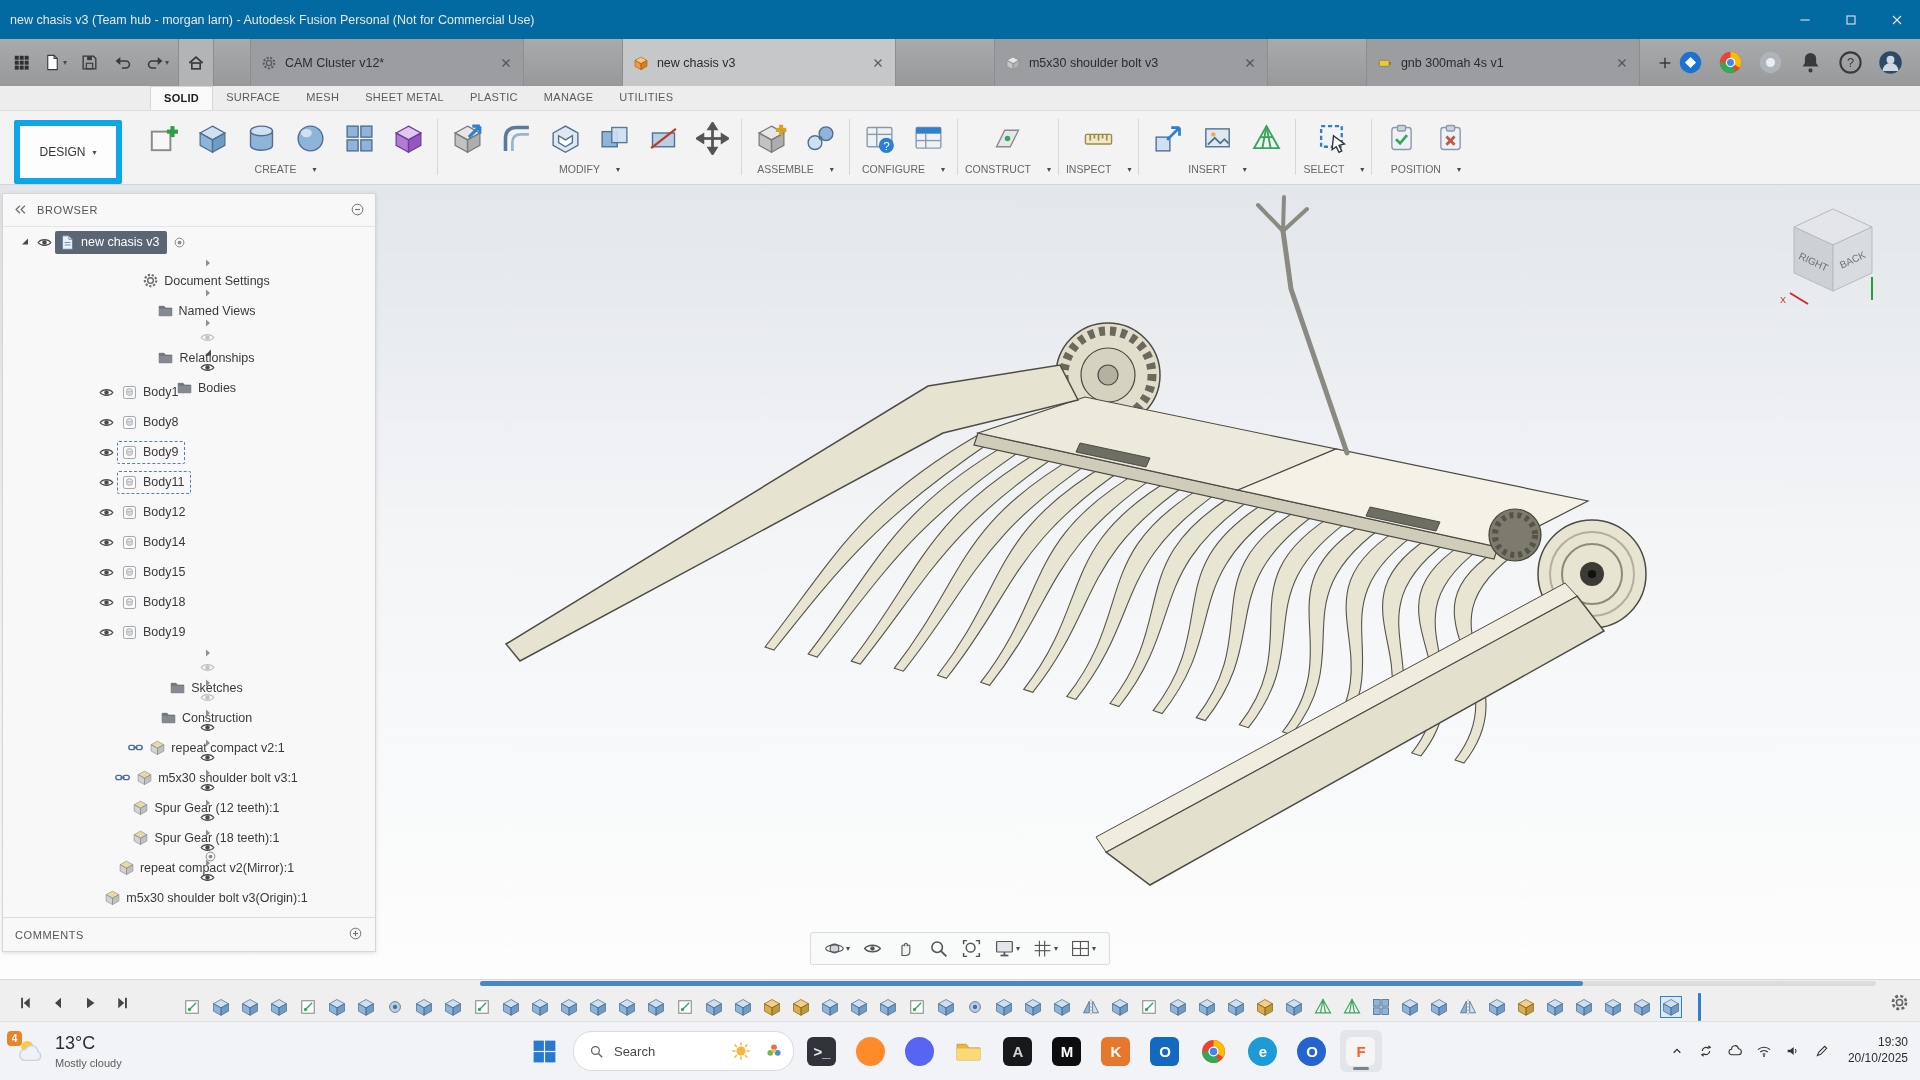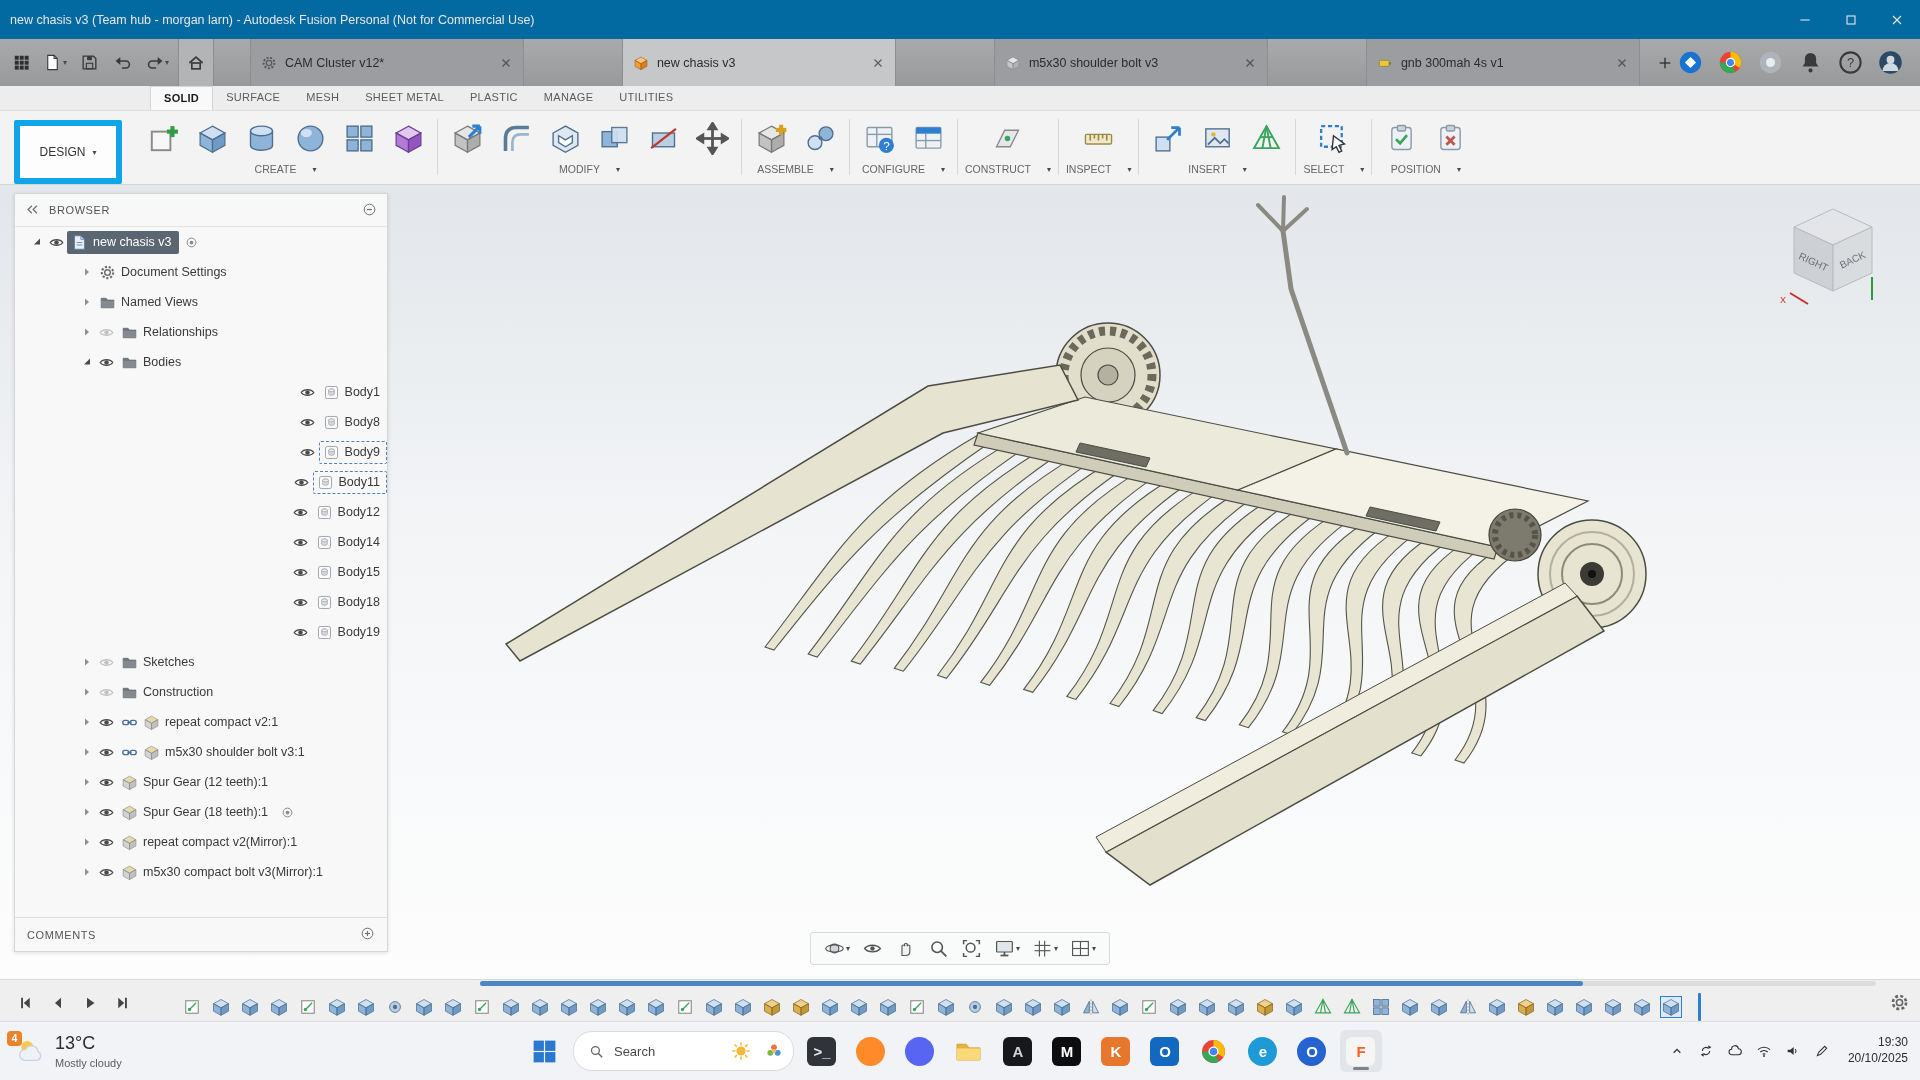--- a/index.html
+++ b/index.html
@@ -51,31 +51,31 @@
   .vsep{width:1px;height:56px;background:#d7d7d7;margin-top:8px;}
   
   .workspace{position:relative;height:794px;background:linear-gradient(180deg,#e3e6ea 0%,#f3f5f7 45%,#fdfdfd 100%);overflow:hidden;}
   .model{position:absolute;left:0;top:0;width:1920px;height:794px;}
   .viewcube{position:absolute;right:22px;top:12px;width:130px;height:120px;}
   .navbar{position:absolute;left:50%;bottom:14px;transform:translateX(-50%);display:flex;align-items:center;gap:6px;
     background:rgba(248,249,250,.9);border:1px solid #d8dbde;border-radius:3px;padding:3px 10px;}
   .nav-btn{display:flex;align-items:center;padding:2px 3px;}
   .nav-btn svg{width:21px;height:21px;}
   
-  .browser{position:absolute;left:14px;top:8px;width:372px;background:rgba(248,248,248,.97);
+  .browser{position:absolute;left:2px;top:8px;width:372px;background:rgba(248,248,248,.97);
     border:1px solid #d6d6d6;box-shadow:0 1px 4px rgba(0,0,0,.12);}
   .browser-header{height:32px;display:flex;align-items:center;gap:9px;padding:0 10px;font-size:11px;
     letter-spacing:.6px;color:#555;border-bottom:1px solid #e4e4e4;}
   .bh-ic svg{width:15px;height:15px;}
   .bh-min{margin-left:auto;}
   .tree{height:690px;font-size:12.5px;color:#3a3a3a;}
   .trow{height:30px;display:flex;align-items:center;}
   .trow.d0{padding-left:14px;}
-  .trow.d1{padding-left:64px;}
-  .trow.d2{padding-left:92px;justify-content:flex-end;}
+  .trow.d1{padding-left:37px;flex-direction:column;}
+  .trow.d2{padding-left:92px;}
   .tarrow{width:16px;display:flex;justify-content:center;flex:0 0 auto;}
   .tarrow svg{width:12px;height:12px;}
   .teye{width:22px;display:flex;justify-content:center;flex:0 0 auto;}
   .teye svg{width:17px;height:17px;}
   .chip{display:flex;align-items:center;gap:5px;padding:2px 6px 2px 3px;border:1px solid transparent;border-radius:2px;min-width:0;}
   .ticon{width:17px;height:17px;flex:0 0 auto;}
   .ticon svg{width:17px;height:17px;}
   .tlabel{white-space:nowrap;}
   .trow.root .chip{background:#5a6672;}
   .trow.root .tlabel{color:#fff;}
@@ -1216,21 +1216,21 @@
               <span class="ticon"><svg viewBox="0 0 24 24" aria-hidden="true">
                   <polygon points="12,3 21,8 12,13 3,8" fill="#e9d9a8"></polygon>
                   <polygon points="3,8 12,13 12,22 3,17" fill="#d3d3d3"></polygon>
                   <polygon points="12,13 21,8 21,17 12,22" fill="#c0c0c0"></polygon>
                   <g fill="none" stroke="#8a8a8a" stroke-width="0.9">
                     <polygon points="12,3 21,8 12,13 3,8"></polygon>
                     <polygon points="3,8 12,13 12,22 3,17"></polygon>
                     <polygon points="12,13 21,8 21,17 12,22"></polygon>
                   </g>
                 </svg></span>
-              <span class="tlabel">m5x30 compact bolt v3(Mirror):1</span>
+              <span class="tlabel">m5x30 shoulder bolt v3(Origin):1</span>
             </span>
           </div>
         </div>
       <div class="comments">
         <span>COMMENTS</span>
         <span class="bh-ic"><svg viewBox="0 0 24 24">
               <circle cx="12" cy="12" r="8.5" fill="none" stroke="#707070" stroke-width="1.6"></circle>
               <g stroke="#707070" stroke-width="1.8">
                 <line x1="8" y1="12" x2="16" y2="12"></line>
                 <line x1="12" y1="8" x2="12" y2="16"></line>

